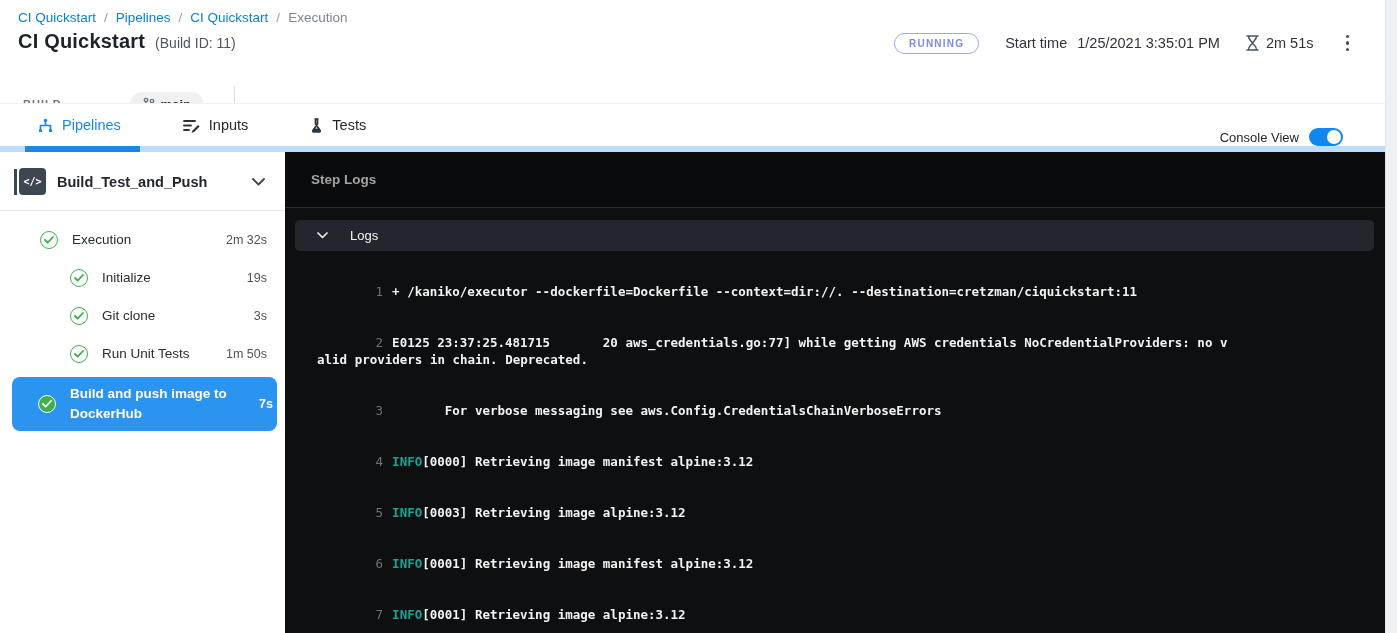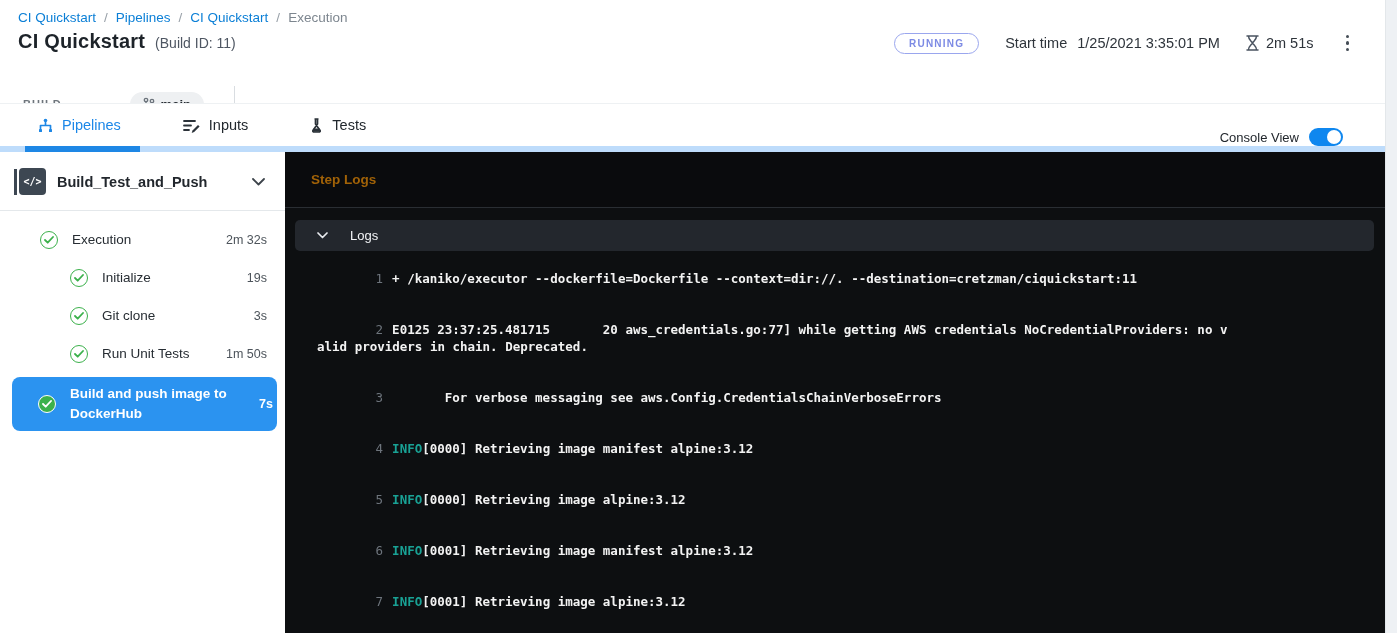--- a/index.html
+++ b/index.html
@@ -61,22 +61,22 @@
   .step.lvl1 { padding-left:70px; }
   .step .s-label { margin-left:14px; font-size:13.5px; color:#272d33; flex:1; line-height:1.45; }
   .step .s-dur { font-size:12.5px; color:#4d545b; white-space:nowrap; }
   .step.selected { background:#2b93f0; border-radius:8px; margin:4px 8px 4px 12px; padding-left:26px; padding-right:4px; height:54px; }
   .step.selected .s-label, .step.selected .s-dur { color:#fff; font-weight:bold; }
   .step.selected .check { border-color:#fff; background:#3cb14c; }
 
   
   .logpanel { flex:1; background:#0d0f11; height:481px; overflow:hidden; }
   .logpanel-header { height:56px; background:#0a0b0d; border-bottom:1px solid #2a2e33; display:flex; align-items:center; padding-left:26px; }
-  .logpanel-title { font-size:13.5px; font-weight:bold; color:#a16207; }
-  .logs-bar { margin:12px 11px 2px 10px; height:31px; background:#23272d; border-radius:5px; display:flex; align-items:center; padding-left:22px; gap:22px; cursor:pointer; }
+  .logpanel-title { font-size:13.5px; font-weight:bold; color:#a3a3a3; }
+  .logs-bar { margin:12px 11px 15px 10px; height:31px; background:#23272d; border-radius:5px; display:flex; align-items:center; padding-left:22px; gap:22px; cursor:pointer; }
   .logs-label { color:#f2f4f6; font-size:13px; }
   .loglines { font-family:"DejaVu Sans Mono", monospace; font-size:12.5px; font-weight:bold; color:#f3f3f3; line-height:17px;padding-left:32px; }
   .line { white-space:pre-wrap; word-break:break-all; width:912px; }
   .line .ln { display:inline-block; width:36px; text-align:right; margin-right:9px; color:#6d747c; font-weight:normal; }
   .line .info { color:#19a295; }
 
   svg { display:block; }
 </style>
 </head>
 <body>
@@ -269,21 +269,21 @@
           <div class="line">
     <span class="ln">2</span><span class="rest">E0125 23:37:25.481715       20 aws_credentials.go:77] while getting AWS credentials NoCredentialProviders: no valid providers in chain. Deprecated.</span>
   </div>
           <div class="line">
     <span class="ln">3</span><span class="rest">       For verbose messaging see aws.Config.CredentialsChainVerboseErrors</span>
   </div>
           <div class="line">
     <span class="ln">4</span><span class="info">INFO</span><span class="rest">[0000] Retrieving image manifest alpine:3.12</span>
   </div>
           <div class="line">
-    <span class="ln">5</span><span class="info">INFO</span><span class="rest">[0000] Retrieving image alpine:3.12</span>
+    <span class="ln">5</span><span class="info">INFO</span><span class="rest">[0003] Retrieving image alpine:3.12</span>
   </div>
           <div class="line">
     <span class="ln">6</span><span class="info">INFO</span><span class="rest">[0001] Retrieving image manifest alpine:3.12</span>
   </div>
           <div class="line">
     <span class="ln">7</span><span class="info">INFO</span><span class="rest">[0001] Retrieving image alpine:3.12</span>
   </div>
         </div>
     </section>
   </div>

